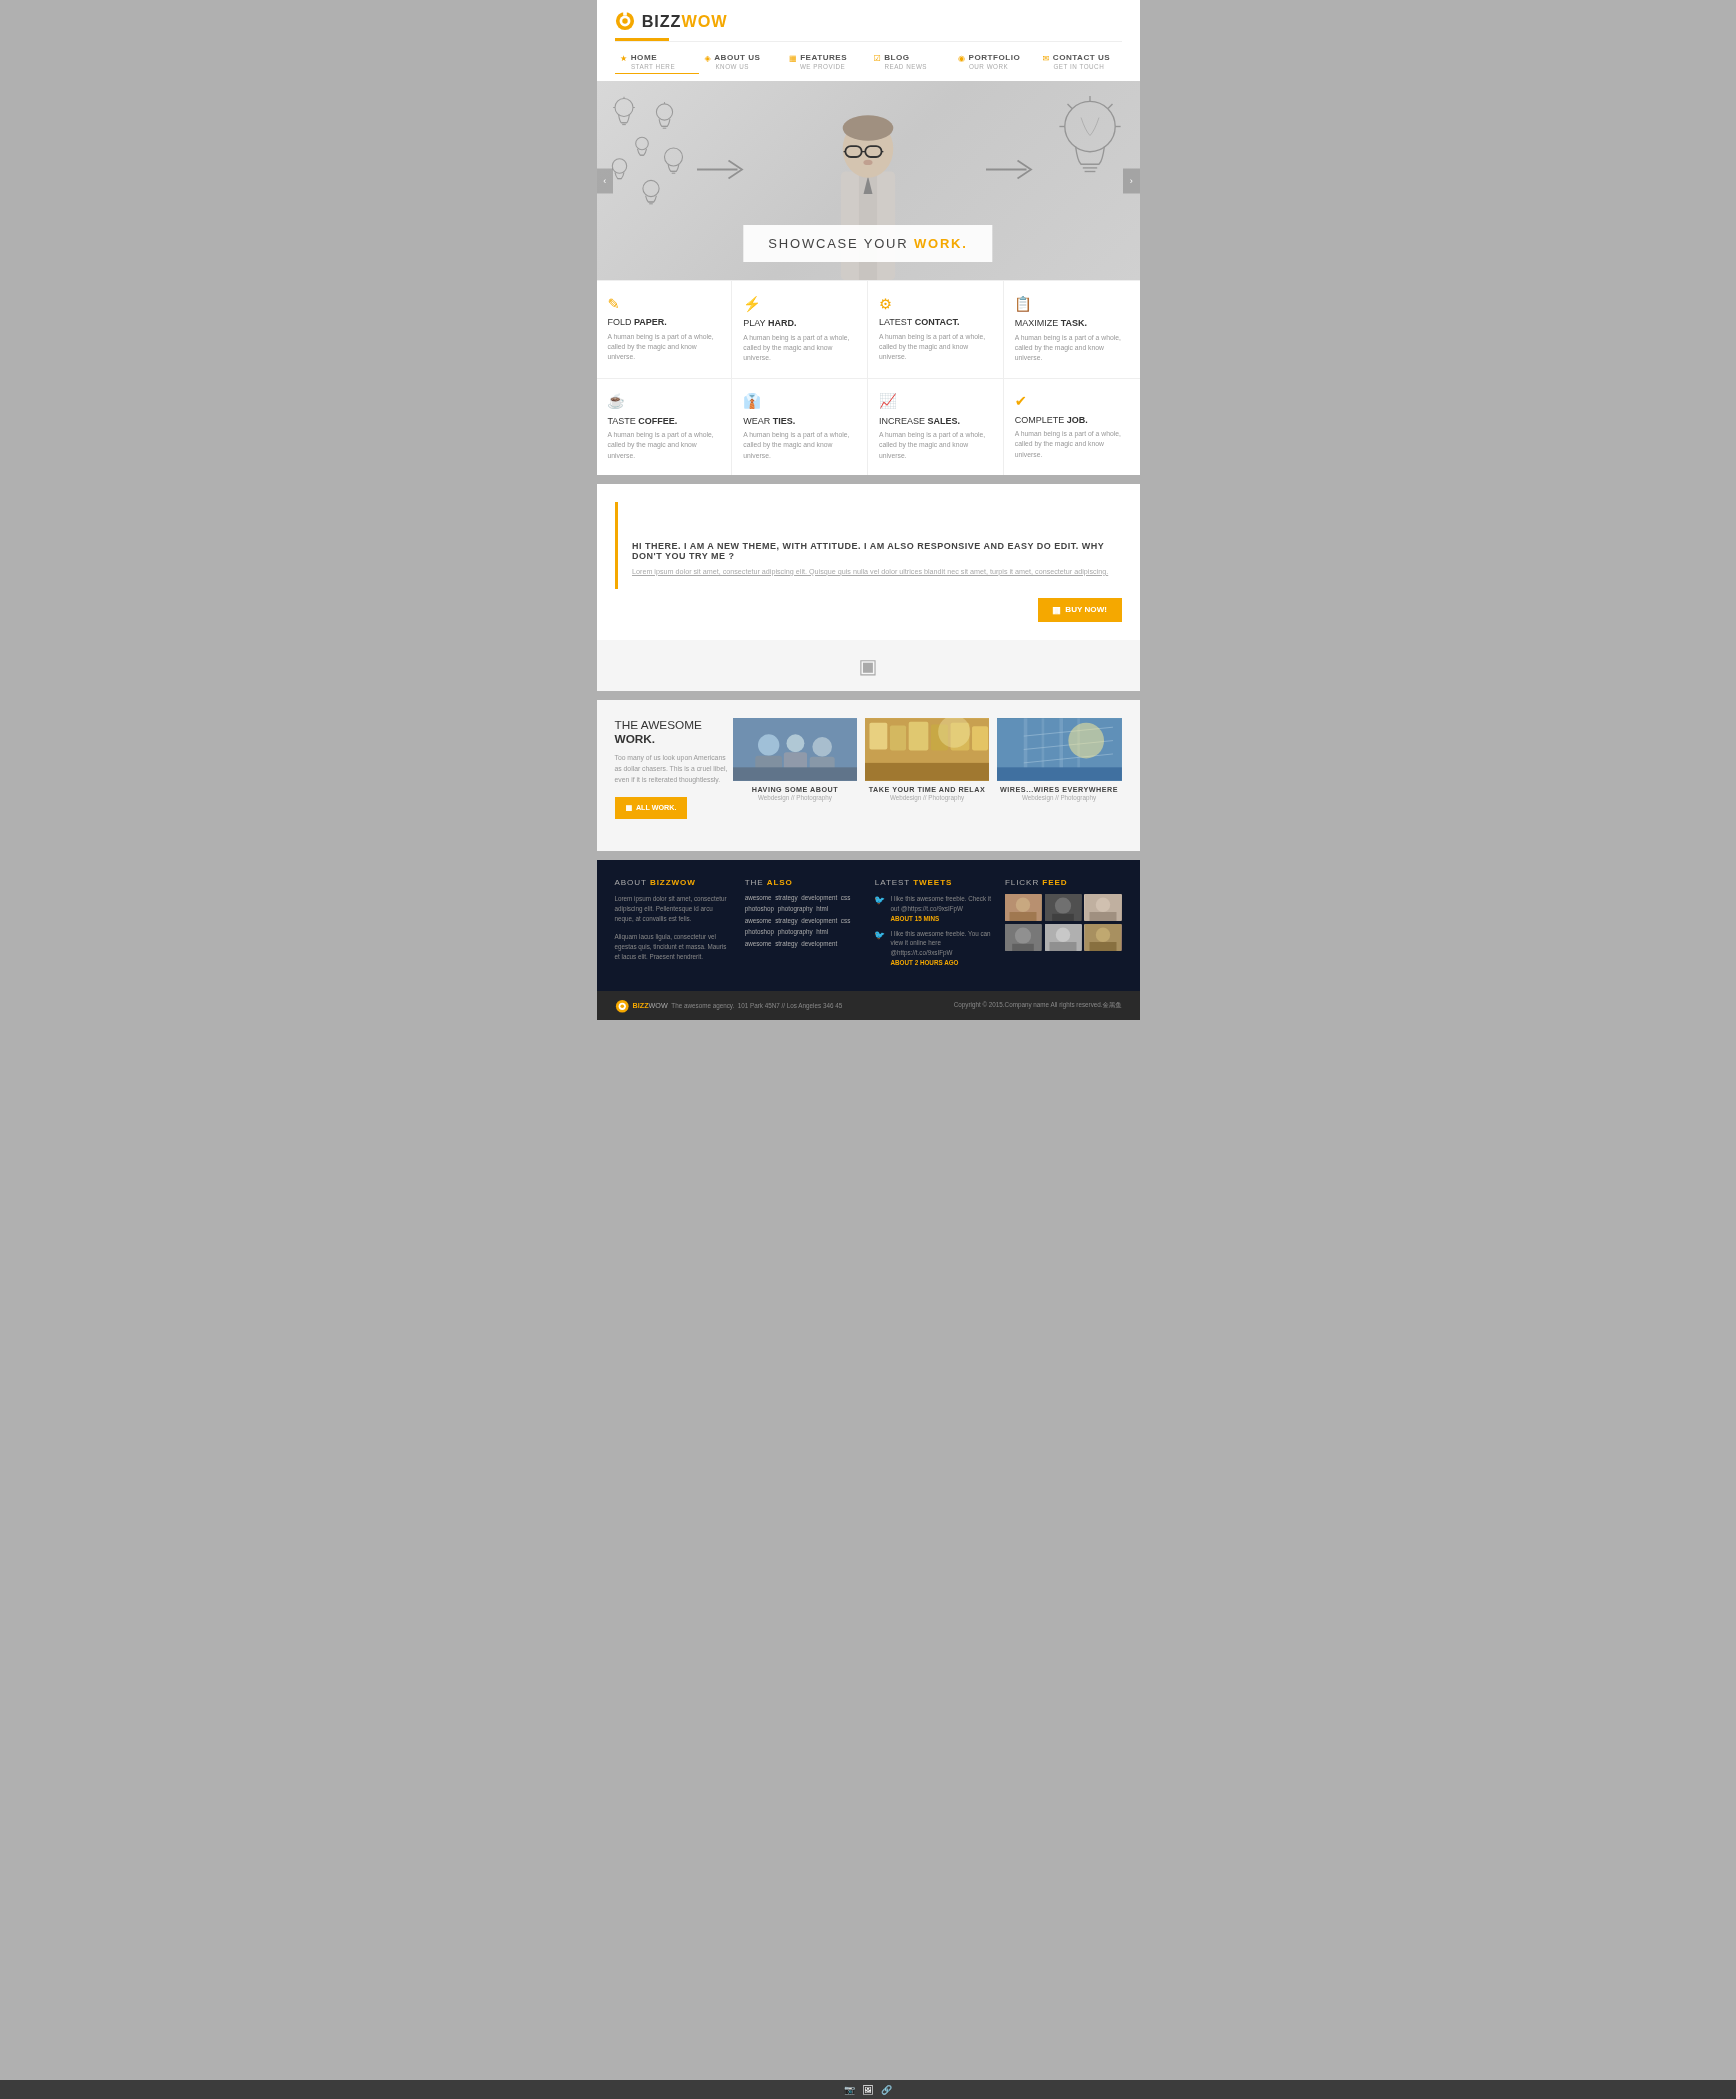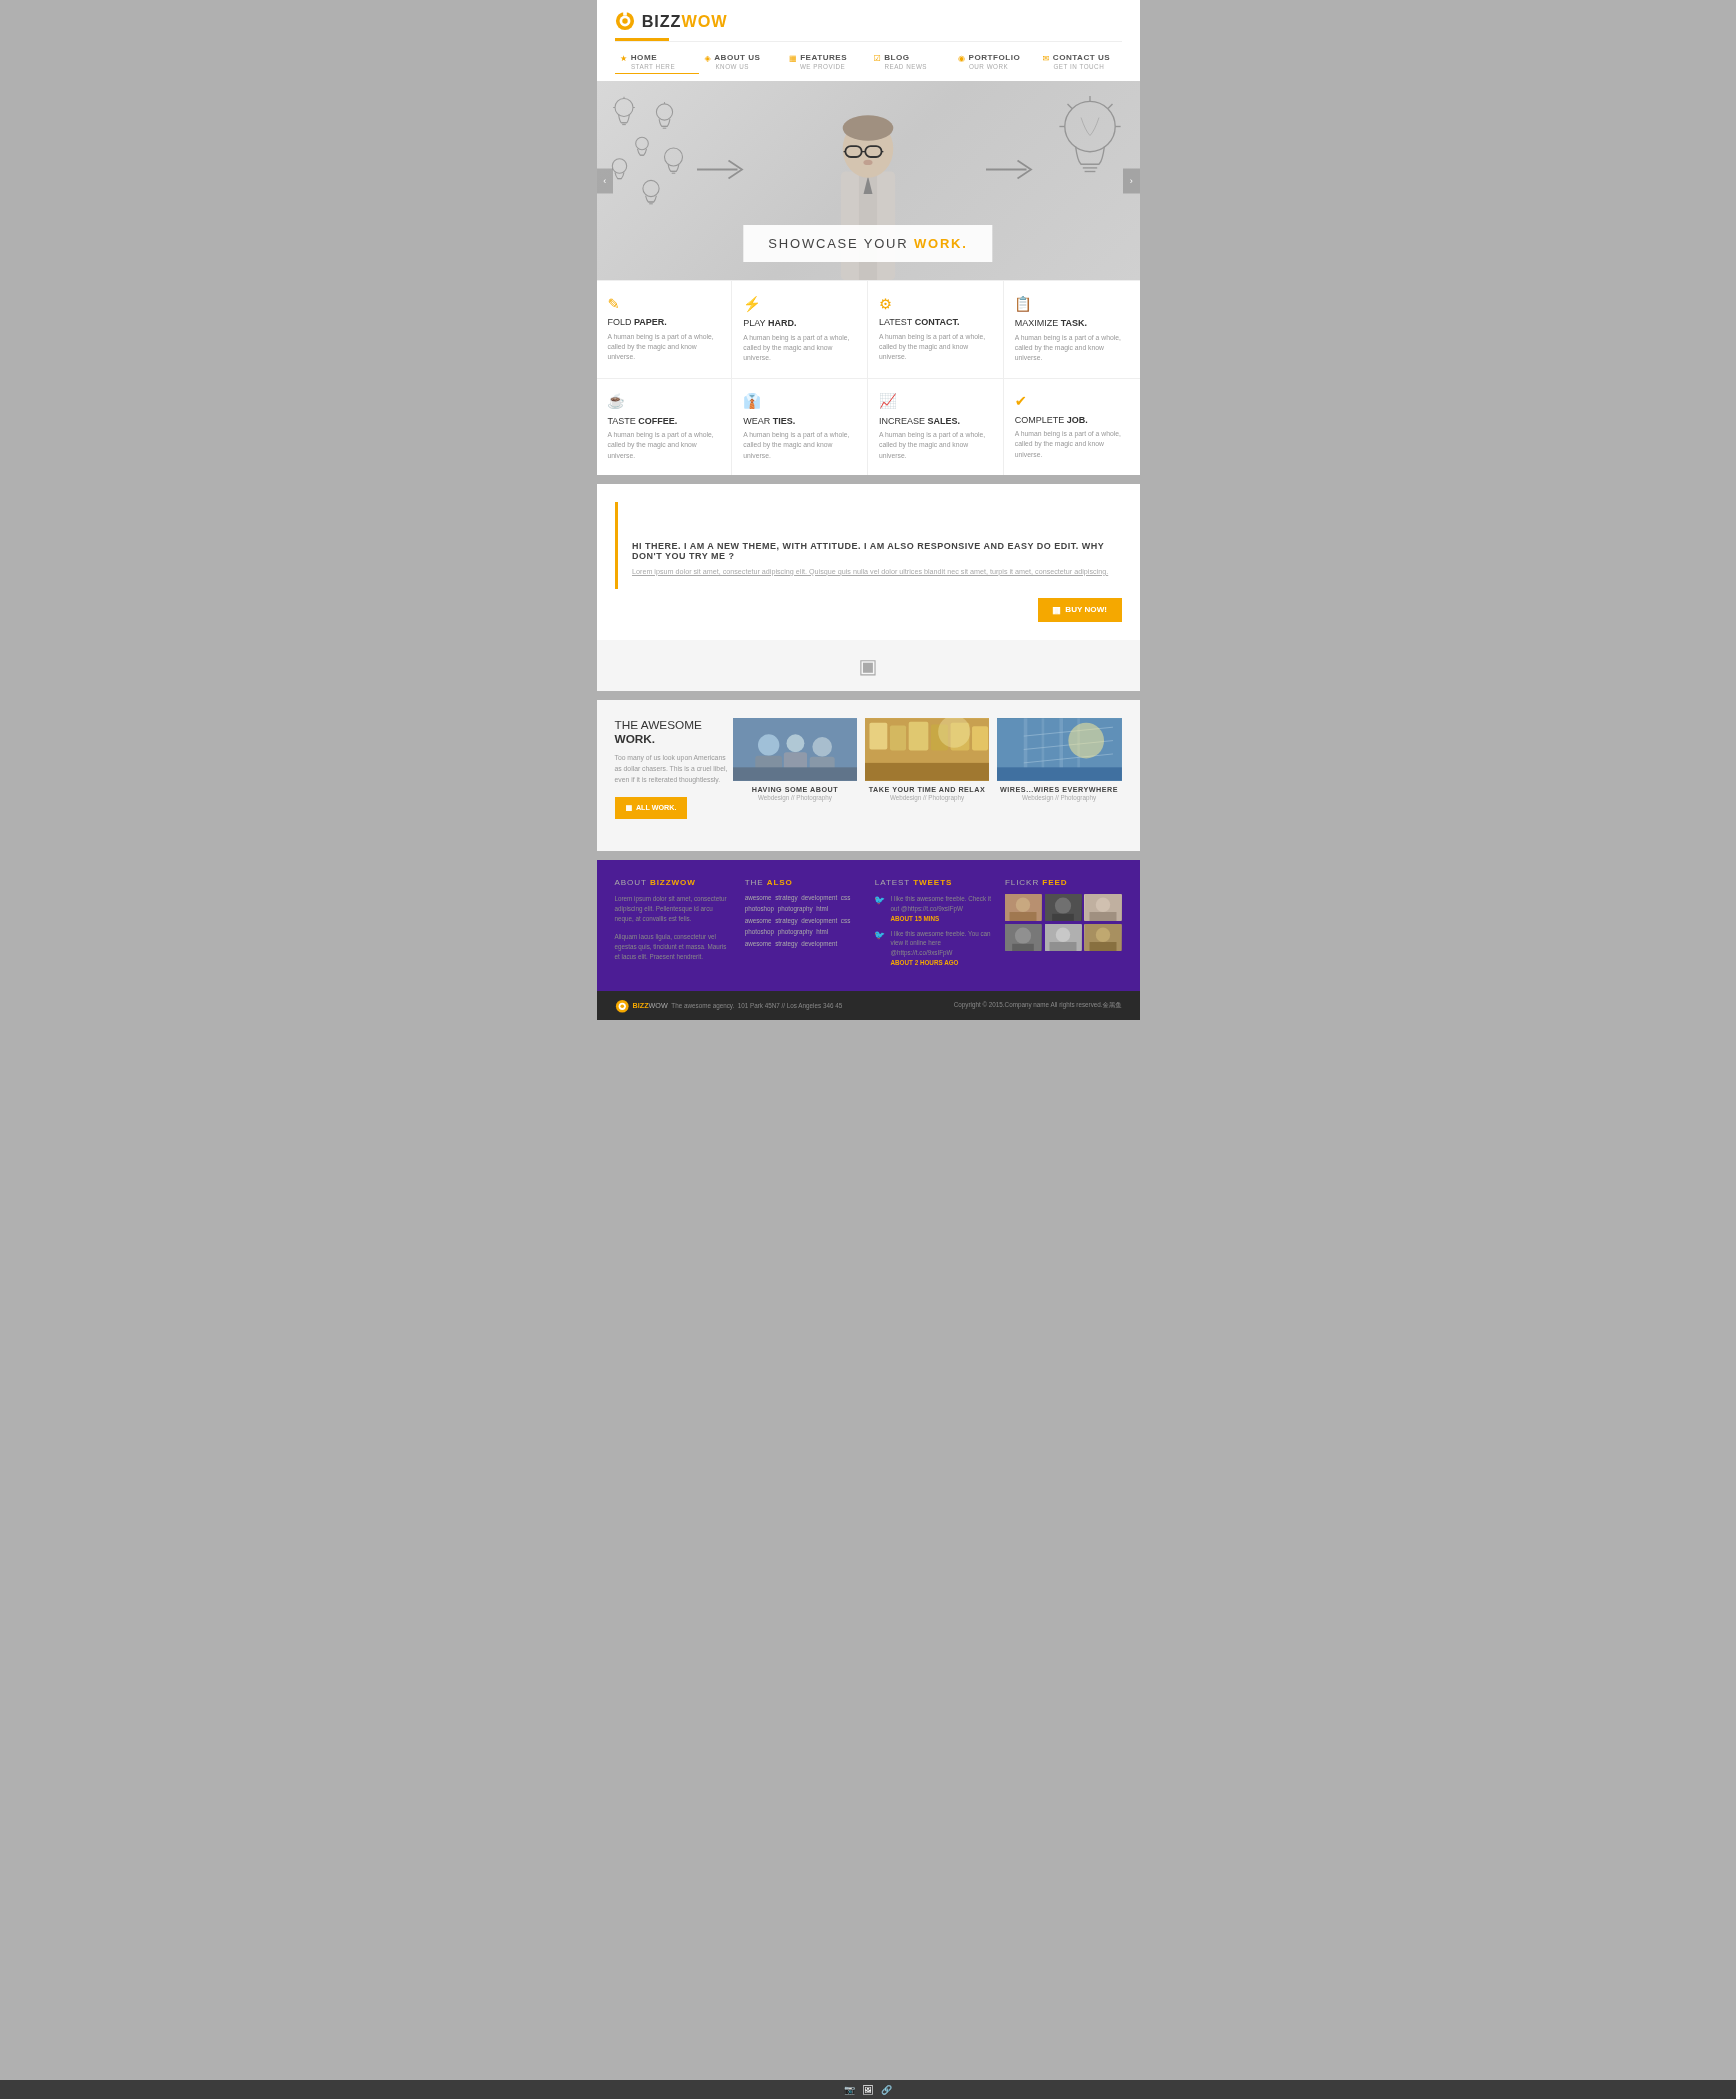--- a/index.html
+++ b/index.html
@@ -61,21 +61,21 @@
     .portfolio-img-placeholder { width: 100%; height: 63px; display: flex; align-items: center; justify-content: center; position: relative; overflow: hidden; }
     .portfolio-img-1 { background: linear-gradient(135deg, #6a8cb0, #8ab0d0); }
     .portfolio-img-2 { background: linear-gradient(135deg, #d4a850, #e8c870); }
     .portfolio-img-3 { background: linear-gradient(135deg, #5080a0, #80b0d0); }
     .portfolio-overlay { position: absolute; bottom: 0; left: 0; right: 0; background: rgba(0,0,0,0.3); display: flex; justify-content: center; gap: 7.2px; padding: 4.5px; }
     .portfolio-overlay-icon { color: #fff; font-size: 9px; cursor: pointer; }
     .portfolio-item-title { font-size: 7.2px; font-weight: bold; color: #444; margin-top: 3.6px; text-align: center; letter-spacing: 0.5px; }
     .portfolio-item-sub { font-size: 6.3px; color: #aaa; text-align: center; }
 
     
-    .footer { background: #4c1d95; padding: 18px; display: grid; grid-template-columns: 1fr 1fr 1fr 1fr; gap: 13.6px; margin-top: 9px; }
+    .footer { background: #0f172a; padding: 18px; display: grid; grid-template-columns: 1fr 1fr 1fr 1fr; gap: 13.6px; margin-top: 9px; }
     .footer-col-title { font-size: 8.1px; font-weight: normal; color: #aaa; letter-spacing: 0.9px; margin-bottom: 7.2px; }
     .footer-col-title-bold { color: #f5a800; font-weight: bold; }
     .footer-text { font-size: 6.3px; color: #888; line-height: 1.6; margin-bottom: 7.2px; }
     .footer-tags { display: flex; flex-wrap: wrap; gap: 3.6px; margin-bottom: 5.4px; }
     .footer-tag { font-size: 6.3px; color: #aaa; cursor: pointer; }
     .tweet-item { display: flex; gap: 4.5px; margin-bottom: 7.2px; }
     .tweet-icon { color: #55acee; font-size: 9px; flex-shrink: 0; margin-top: 0.9px; }
     .tweet-text { font-size: 6.3px; color: #888; line-height: 1.5; }
     .tweet-time { font-size: 6.3px; color: #f5a800; font-weight: bold; margin-top: 1.8px; }
     .flickr-grid { display: grid; grid-template-columns: 1fr 1fr 1fr; gap: 2.7px; }

